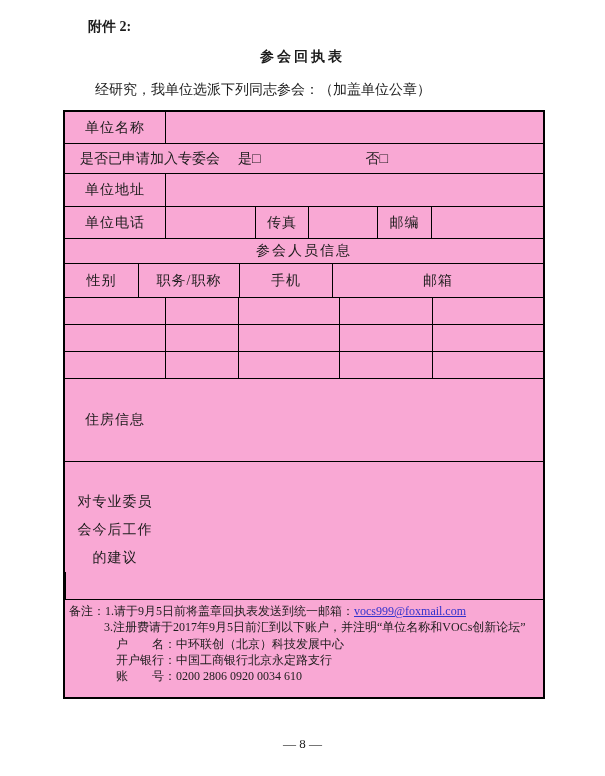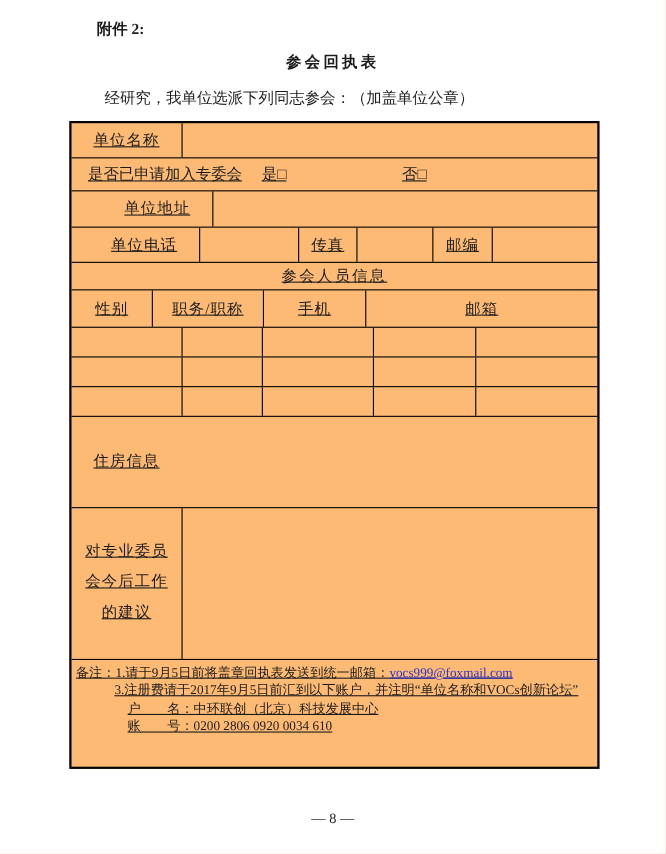--- a/index.html
+++ b/index.html
@@ -9,31 +9,31 @@
     font-family:"Liberation Serif","DejaVu Serif",serif;
     color:#1c1c1c;
     overflow:hidden;
   }
   .attachment { position:absolute; left:88px; top:18px; font-size:14px; font-weight:bold; }
   .doc-title  { position:absolute; left:0; right:0; top:48px; text-align:center;
                 font-size:14px; font-weight:bold; letter-spacing:3px; }
   .intro      { position:absolute; left:95px; top:81px; font-size:14px; }
 
   .form-table { position:absolute; left:63px; top:110px; width:482px;
-                border:2px solid #000; background:#fdba74;text-decoration:underline; }
+                border:2px solid #000; background:#f9a8d4; }
   .tr { display:flex; border-top:1px solid #000; align-items:stretch; }
   .tr:first-child { border-top:none; }
   .td { border-left:1px solid #000; display:flex; align-items:center; overflow:hidden; }
   .td:first-child { border-left:none; }
   .td.center { justify-content:center; text-align:center; }
   .label { font-size:14px; letter-spacing:1px; }
 
-  .h31{height:31px;} .h30{height:30px;} .h33{height:33px;padding-left:28px;} .h32{height:32px;padding-left:16px;}
+  .h31{height:31px;} .h30{height:30px;} .h33{height:33px;} .h32{height:32px;}
   .h25{height:25px;} .h34{height:34px;} .h27{height:27px;} .h83{height:83px;}
-  .h138{height:138px;} .h98{height:98px;}
+  .h138{height:138px;flex-direction:column;} .h98{height:98px;}
 
   .w100{width:100px;} .w90{width:90px;} .w53{width:53px;} .w69{width:69px;}
   .w54{width:54px;} .w73{width:73px;} .w101{width:101px;} .w93{width:93px;}
   .grow{flex:1;}
 
   .question-row { padding-left:15px; font-size:14px; }
   .opt-yes { margin-left:18px; }
   .opt-no  { margin-left:105px; }
 
   .section-head { font-size:14px; letter-spacing:2px; }
@@ -135,19 +135,20 @@
     <div class="td grow"></div>
   </div>
 
   <div class="tr h98">
     <div class="td grow notes">
       <div class="n1">
         <span>备注：1.请于9月5日前将盖章回执表发送到统一邮箱：</span><a href="#" class="email-link">vocs999@foxmail.com</a>
       </div>
       <div class="n3">3.注册费请于2017年9月5日前汇到以下账户，并注明“单位名称和VOCs创新论坛”</div>
       <div class="bank-line">户　　名：中环联创（北京）科技发展中心</div>
+      <div class="bank-line">开户银行：中国工商银行北京永定路支行</div>
       <div class="bank-line">账　　号：0200 2806 0920 0034 610</div>
     </div>
   </div>
 
 </div>
 
 <div class="page-footer">— 8 —</div>
 
 </body></html>

